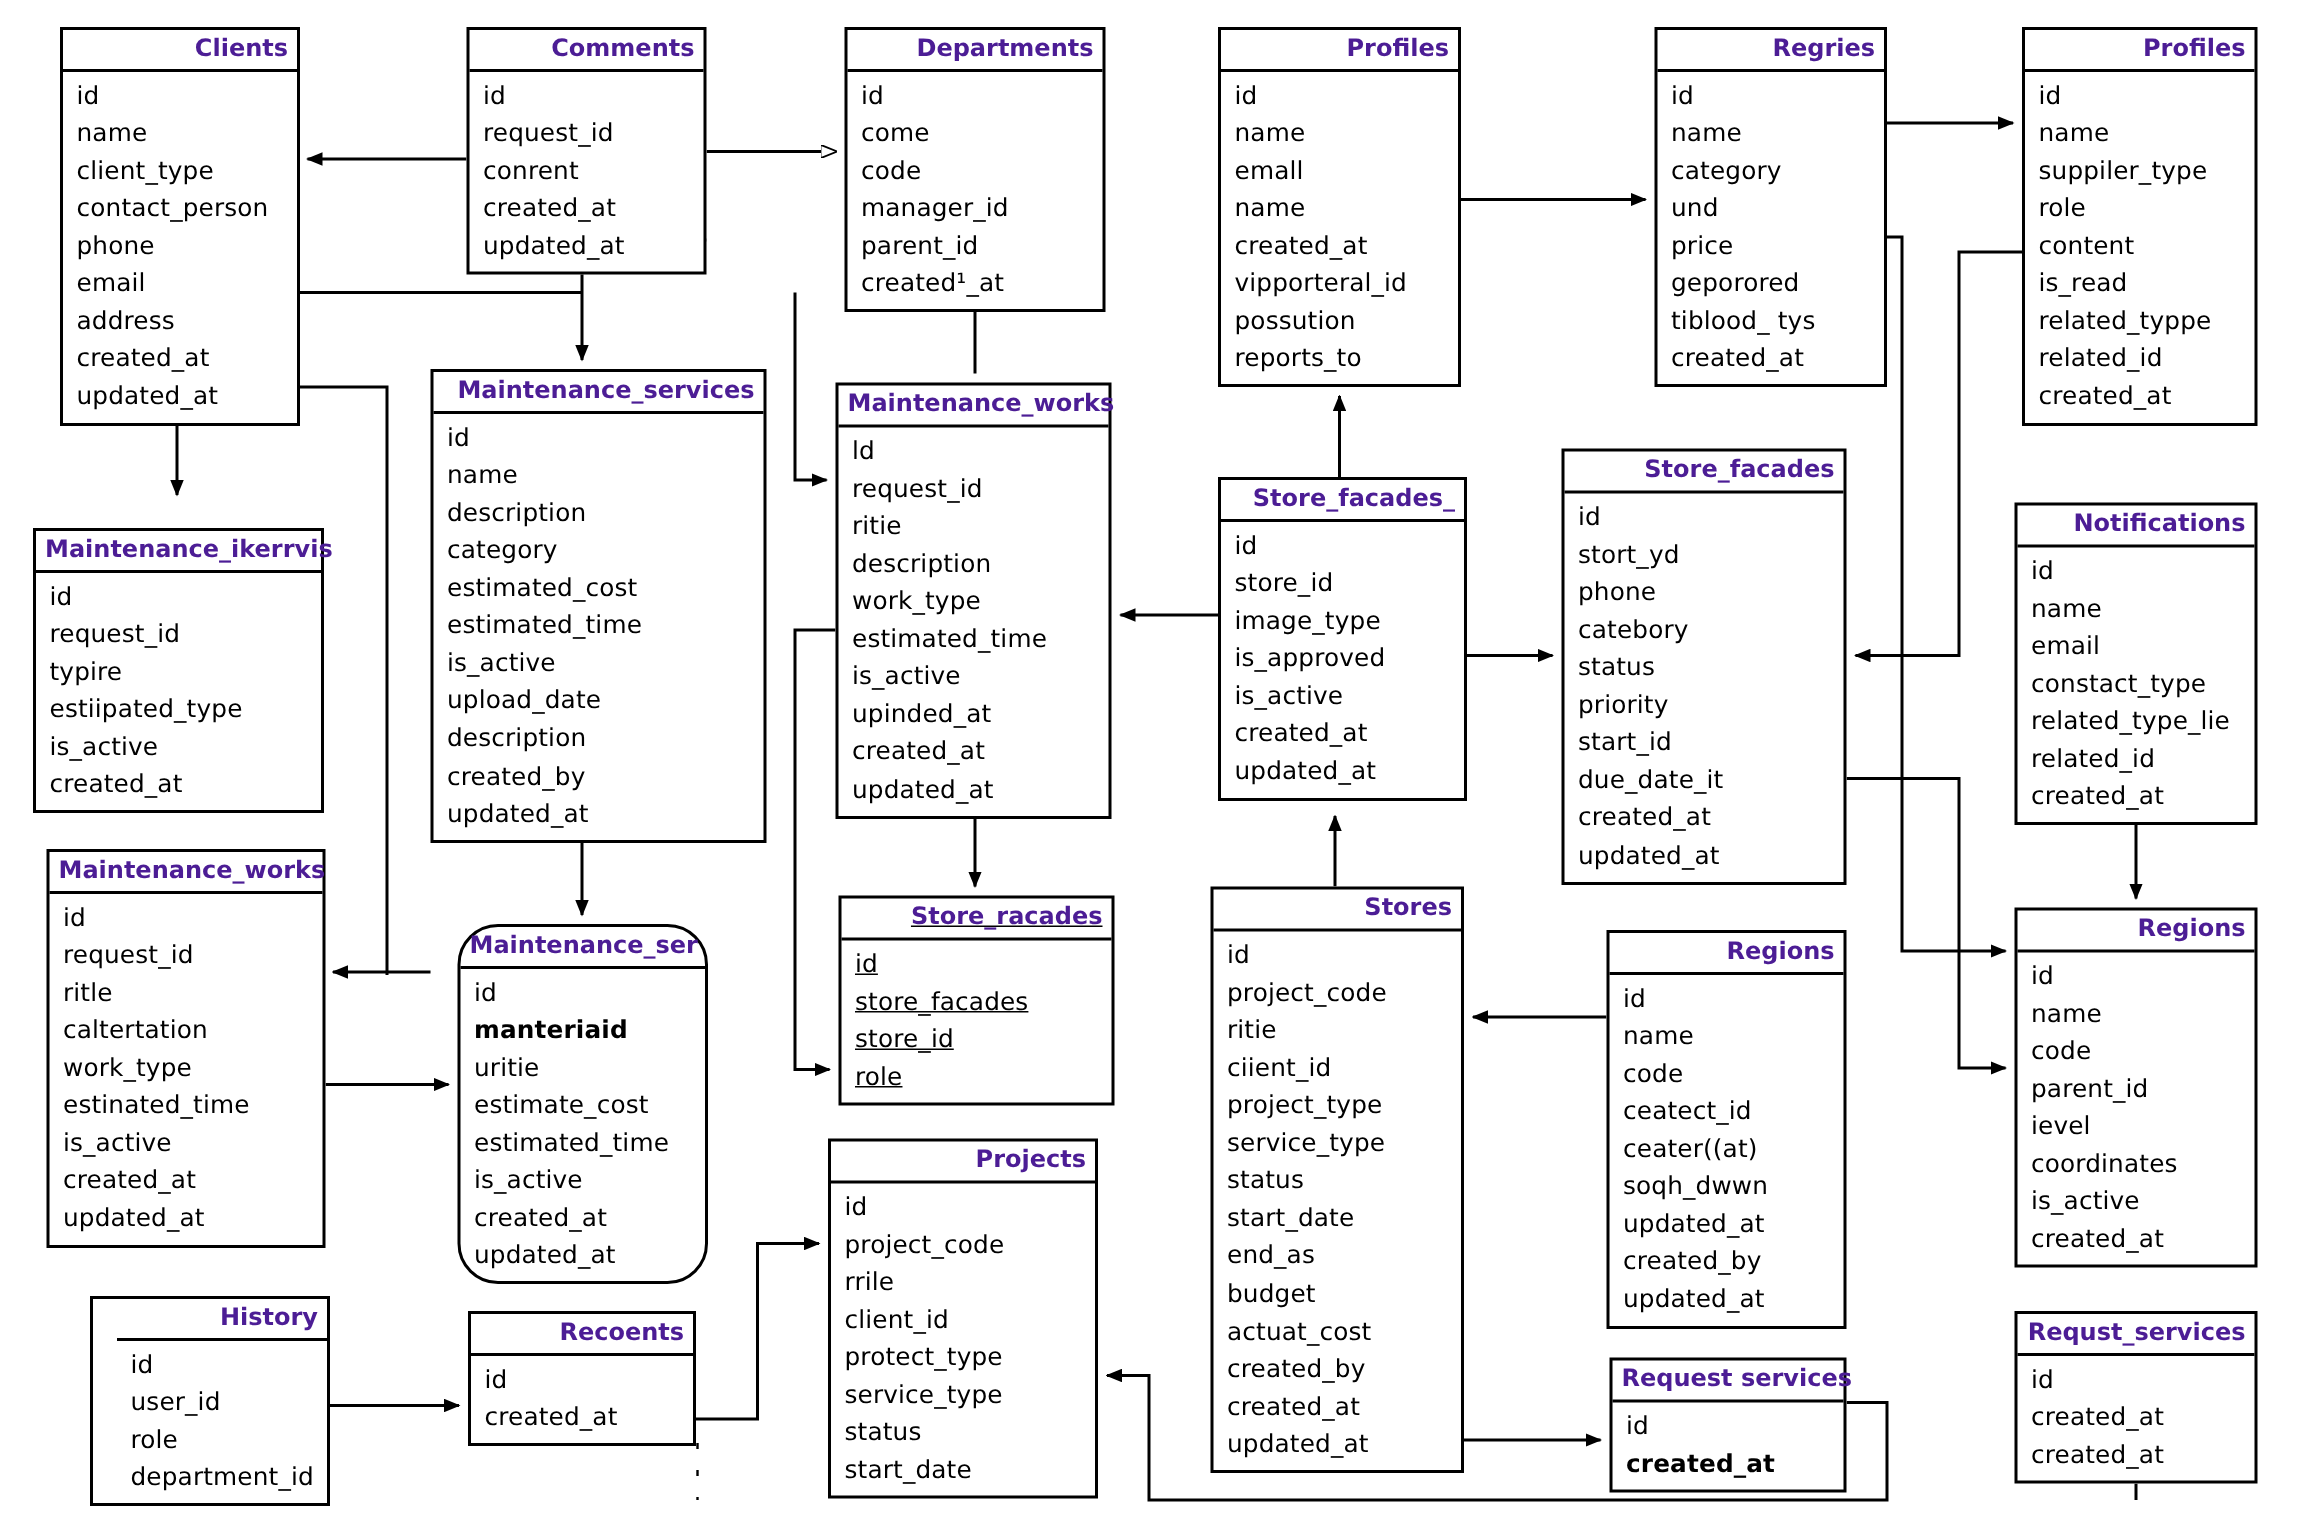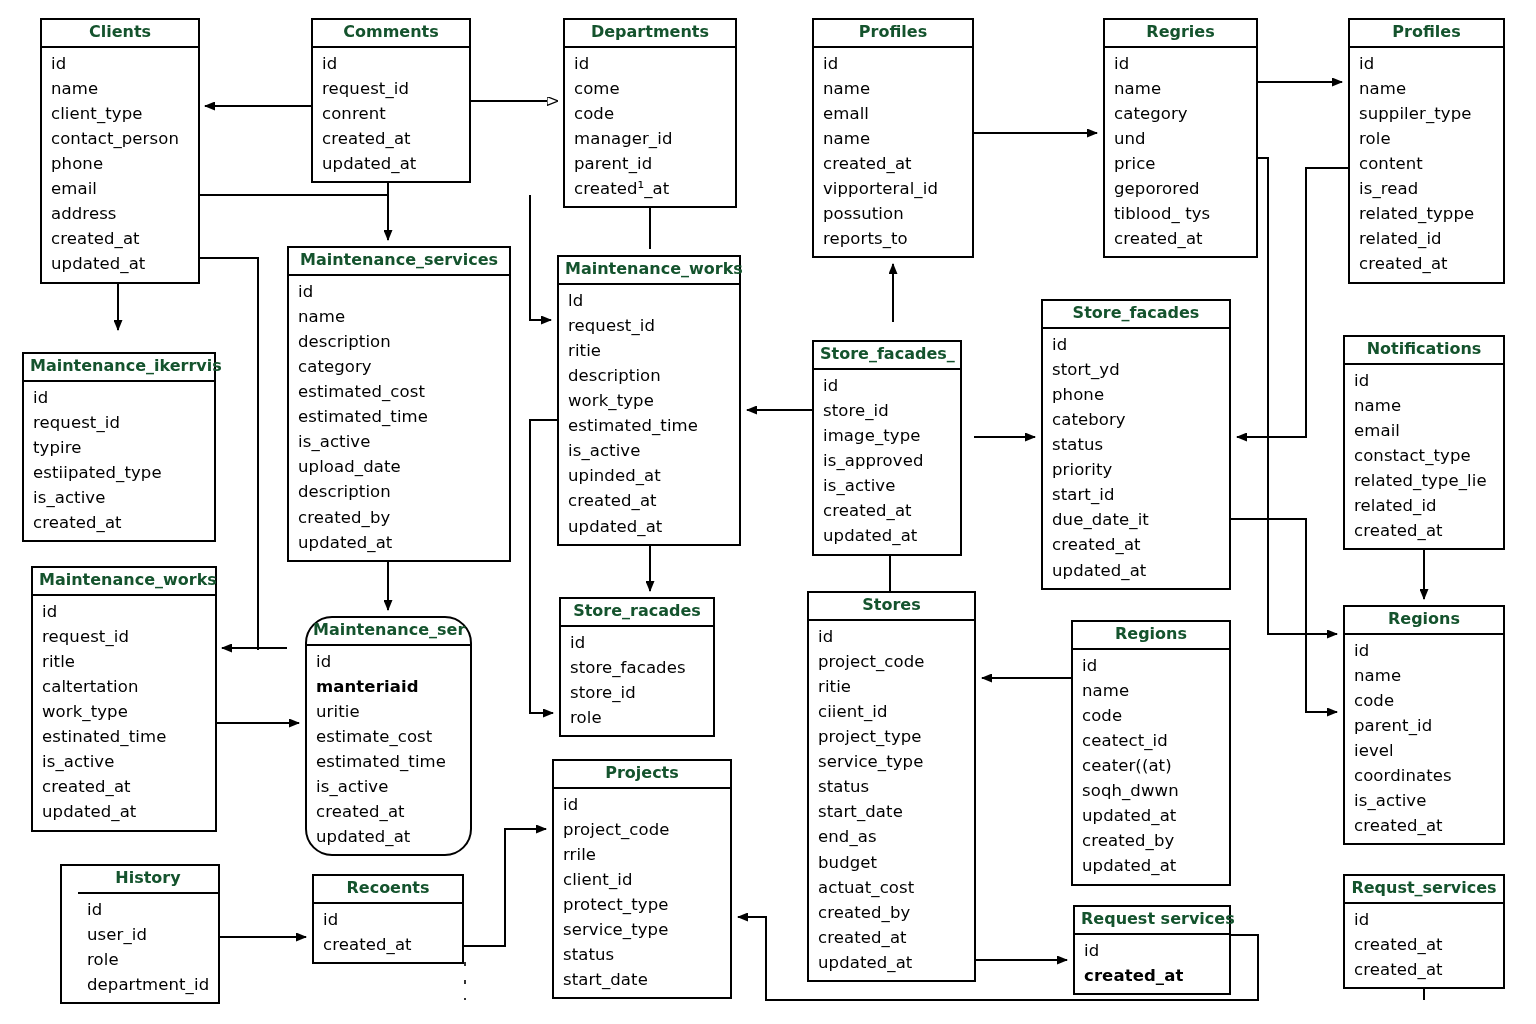--- a/index.html
+++ b/index.html
@@ -1,20 +1,20 @@
 <!DOCTYPE html>
 <html><head>
 <meta charset="utf-8">
 <style>
   html,body{margin:0;padding:0;background:#ffffff;}
   body{font-family:"DejaVu Sans","Liberation Sans",sans-serif;}
   #canvas{position:relative;width:1536px;height:1024px;background:#ffffff;overflow:hidden;}
   svg.edges{position:absolute;left:0;top:0;width:1536px;height:1024px;pointer-events:none;}
   .entity{position:absolute;background:#ffffff;border:2px solid #000000;box-sizing:border-box;z-index:2;}
-  .entity .hdr{text-align:center;font-size:16px;font-weight:bold;color:#14532d;padding:4px 6px 5px 6px;border-bottom:2px solid #000;line-height:1.05;white-space:nowrap;}
+  .entity .hdr{text-align:right;font-size:16px;font-weight:bold;color:#4c1d95;padding:4px 6px 5px 6px;border-bottom:2px solid #000;line-height:1.05;white-space:nowrap;}
   .entity .cols{padding:3px 0 5px 0;}
   .entity .col{font-size:16.5px;color:#000;line-height:1.52;padding-left:9px;white-space:nowrap;letter-spacing:.1px;}
   .entity .col.bold{font-weight:bold;}
 </style>
 </head>
 <body>
 
 <div id="canvas">
   <svg class="edges" viewBox="0 0 1536 1024">
     <defs>
@@ -199,21 +199,21 @@
         <div class="col">ritie</div>
         <div class="col">description</div>
         <div class="col">work_type</div>
         <div class="col">estimated_time</div>
         <div class="col">is_active</div>
         <div class="col">upinded_at</div>
         <div class="col">created_at</div>
         <div class="col">updated_at</div>
       </div>
     </div>
-    <div class="entity" style="left: 812px; top: 340px; width: 150px; min-height: 216px;">
+    <div class="entity" style="left: 812px; top: 318px; width: 166px; min-height: 216px;">
       <div class="hdr">Store_facades_</div>
       <div class="cols">
         <div class="col">id</div>
         <div class="col">store_id</div>
         <div class="col">image_type</div>
         <div class="col">is_approved</div>
         <div class="col">is_active</div>
         <div class="col">created_at</div>
         <div class="col">updated_at</div>
       </div>
@@ -265,21 +265,21 @@
         <div class="col">id</div>
         <div class="col bold">manteriaid</div>
         <div class="col">uritie</div>
         <div class="col">estimate_cost</div>
         <div class="col">estimated_time</div>
         <div class="col">is_active</div>
         <div class="col">created_at</div>
         <div class="col">updated_at</div>
       </div>
     </div>
-    <div class="entity" style="left: 559px; top: 597px; width: 156px; min-height: 132px;">
+    <div class="entity" style="left: 559px; top: 597px; width: 184px; min-height: 132px; text-decoration: underline;">
       <div class="hdr">Store_racades</div>
       <div class="cols">
         <div class="col">id</div>
         <div class="col">store_facades</div>
         <div class="col">store_id</div>
         <div class="col">role</div>
       </div>
     </div>
     <div class="entity" style="left: 807px; top: 591px; width: 169px; min-height: 388px;">
       <div class="hdr">Stores</div>

